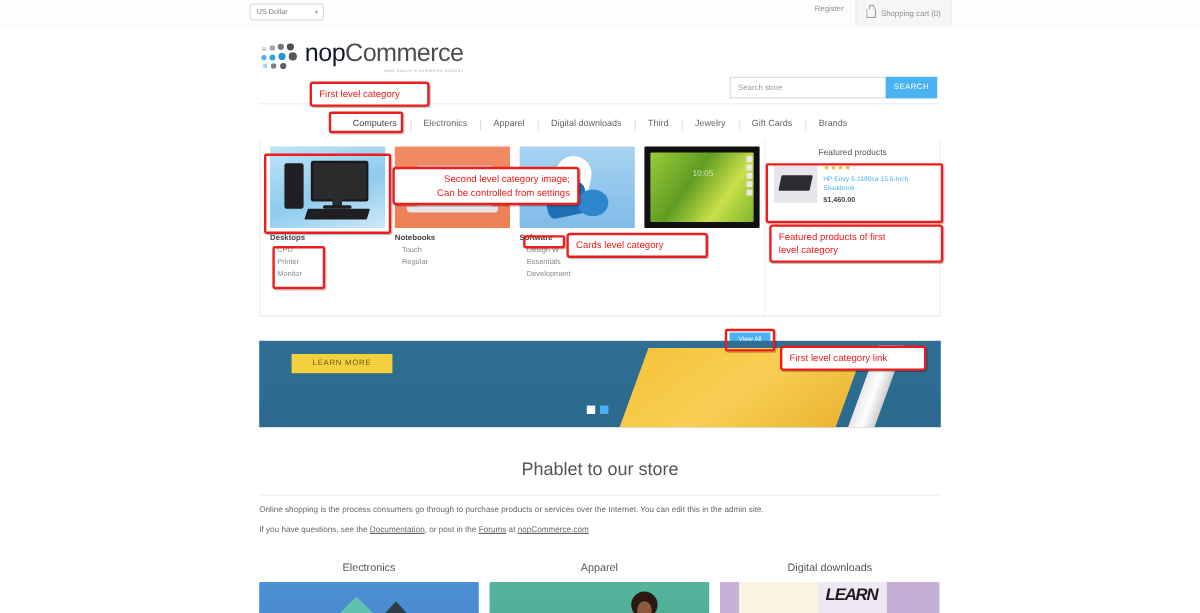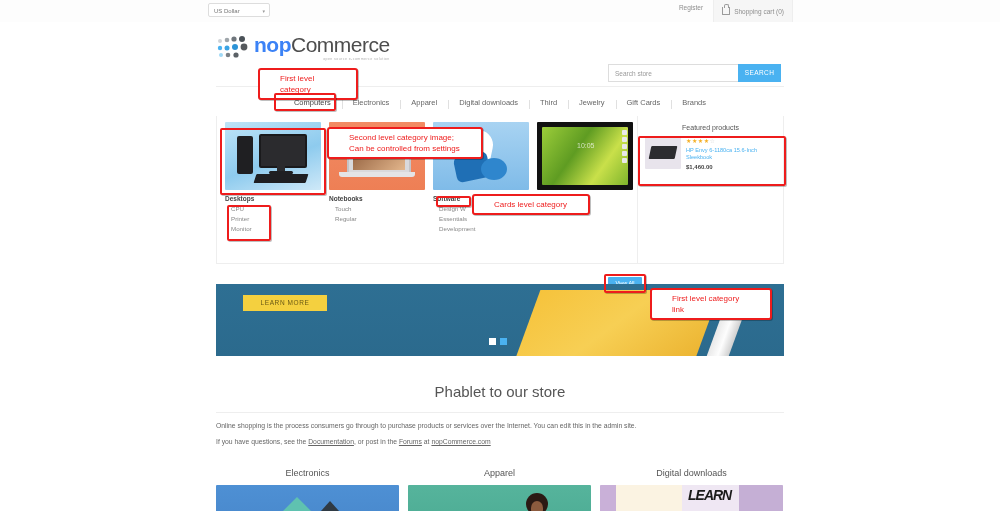--- a/index.html
+++ b/index.html
@@ -33,21 +33,21 @@
   }
   .cart-box .lbl{font-size:6.5px;color:#8e8e8e;white-space:nowrap;}
   .bag-icon{width:6px;height:7px;border:1px solid #9a9a9a;border-top:none;border-radius:0 0 1px 1px;position:relative;}
   .bag-icon:before{content:"";position:absolute;left:1px;top:-3px;width:3px;height:3px;border:1px solid #9a9a9a;border-bottom:none;border-radius:2px 2px 0 0;}
 
   
   .header{position:absolute;left:0;top:22px;width:1000px;height:62px;background:#fff;}
   .logo{position:absolute;left:216px;top:12px;display:flex;align-items:flex-start;}
   .logo-dots{width:38px;height:24px;position:relative;margin-top:2px;}
   .logo-text{font-size:21px;line-height:21px;letter-spacing:-0.5px;}
-  .logo-text .nop{color:#3b82f6;font-weight:700;}
+  .logo-text .nop{color:#0f172a;font-weight:400;}
   .logo-text .com{color:#4d4d4d;font-weight:400;}
   .logo-tag{font-size:3.6px;color:#b0b0b0;letter-spacing:0.4px;text-align:right;margin-top:1px;}
 
   .search-wrap{position:absolute;left:608px;top:42px;display:flex;}
   .search-input{
     width:130px;height:18px;border:1px solid #ddd;border-right:none;background:#fff;
     font-size:6.5px;color:#999;line-height:18px;padding-left:6px;box-sizing:border-box;
   }
   .search-btn{
     width:43px;height:18px;background:#4ab2f1;color:#fff;border:none;
@@ -168,21 +168,21 @@
   .tile-dig .band2{position:absolute;left:16px;top:0;width:66px;height:30px;background:#fbf3e2;}
   .tile-dig .band3{position:absolute;right:0;top:0;width:44px;height:30px;background:#c5afd5;}
   .tile-dig .arctic{position:absolute;left:88px;top:2px;font-size:14px;font-weight:bold;color:#1b1b1b;font-style:italic;letter-spacing:-1px;}
 
   
   .ann{
     position:absolute;box-sizing:border-box;
     border:2.5px solid #ee1c1c;border-radius:3px;
     background:#fff;color:#ee1c1c;
     font-size:8px;line-height:11px;
-    padding:3px 20px;
+    padding:3px 6px;
     box-shadow:1px 1px 0 rgba(0,0,0,.25);
     white-space:pre-line;
   }
   .ann-box{
     position:absolute;box-sizing:border-box;
     border:2.5px solid #ee1c1c;border-radius:2px;background:transparent;
     box-shadow:1px 1px 0 rgba(0,0,0,.25);
   }
 </style>
 </head>
@@ -362,26 +362,28 @@
           <span class="band3"></span>
           <span class="arctic">LEARN</span>
         </div>
     </div>
   </div>
 
   <div class="ann" style="left:258px;top:68px;width:100px;">First level category</div>
   <div class="ann-box" style="left:274px;top:93px;width:62px;height:18px;"></div>
 
   <div class="ann-box" style="left:220px;top:128px;width:106px;height:67px;"></div>
-  <div class="ann" style="left:327px;top:127px;width:156px;">Second level category image;
+  <div class="ann" style="left:327px;top:139px;width:156px;text-align:right;">Second level category image;
 Can be controlled from settings</div>
 
   <div class="ann-box" style="left:436px;top:196px;width:35px;height:11px;"></div>
   <div class="ann" style="left:472px;top:194px;width:118px;">Cards level category</div>
 
   <div class="ann-box" style="left:227px;top:205px;width:44px;height:36px;"></div>
 
   <div class="ann-box" style="left:638px;top:136px;width:148px;height:50px;"></div>
+  <div class="ann" style="left:641px;top:187px;width:145px;">Featured products of first
+level category</div>
 
   <div class="ann-box" style="left:604px;top:274px;width:42px;height:19px;"></div>
   <div class="ann" style="left:650px;top:276px;width:122px;margin-top:12px;">First level category link</div>
 
 </div>
 
 </body></html>

